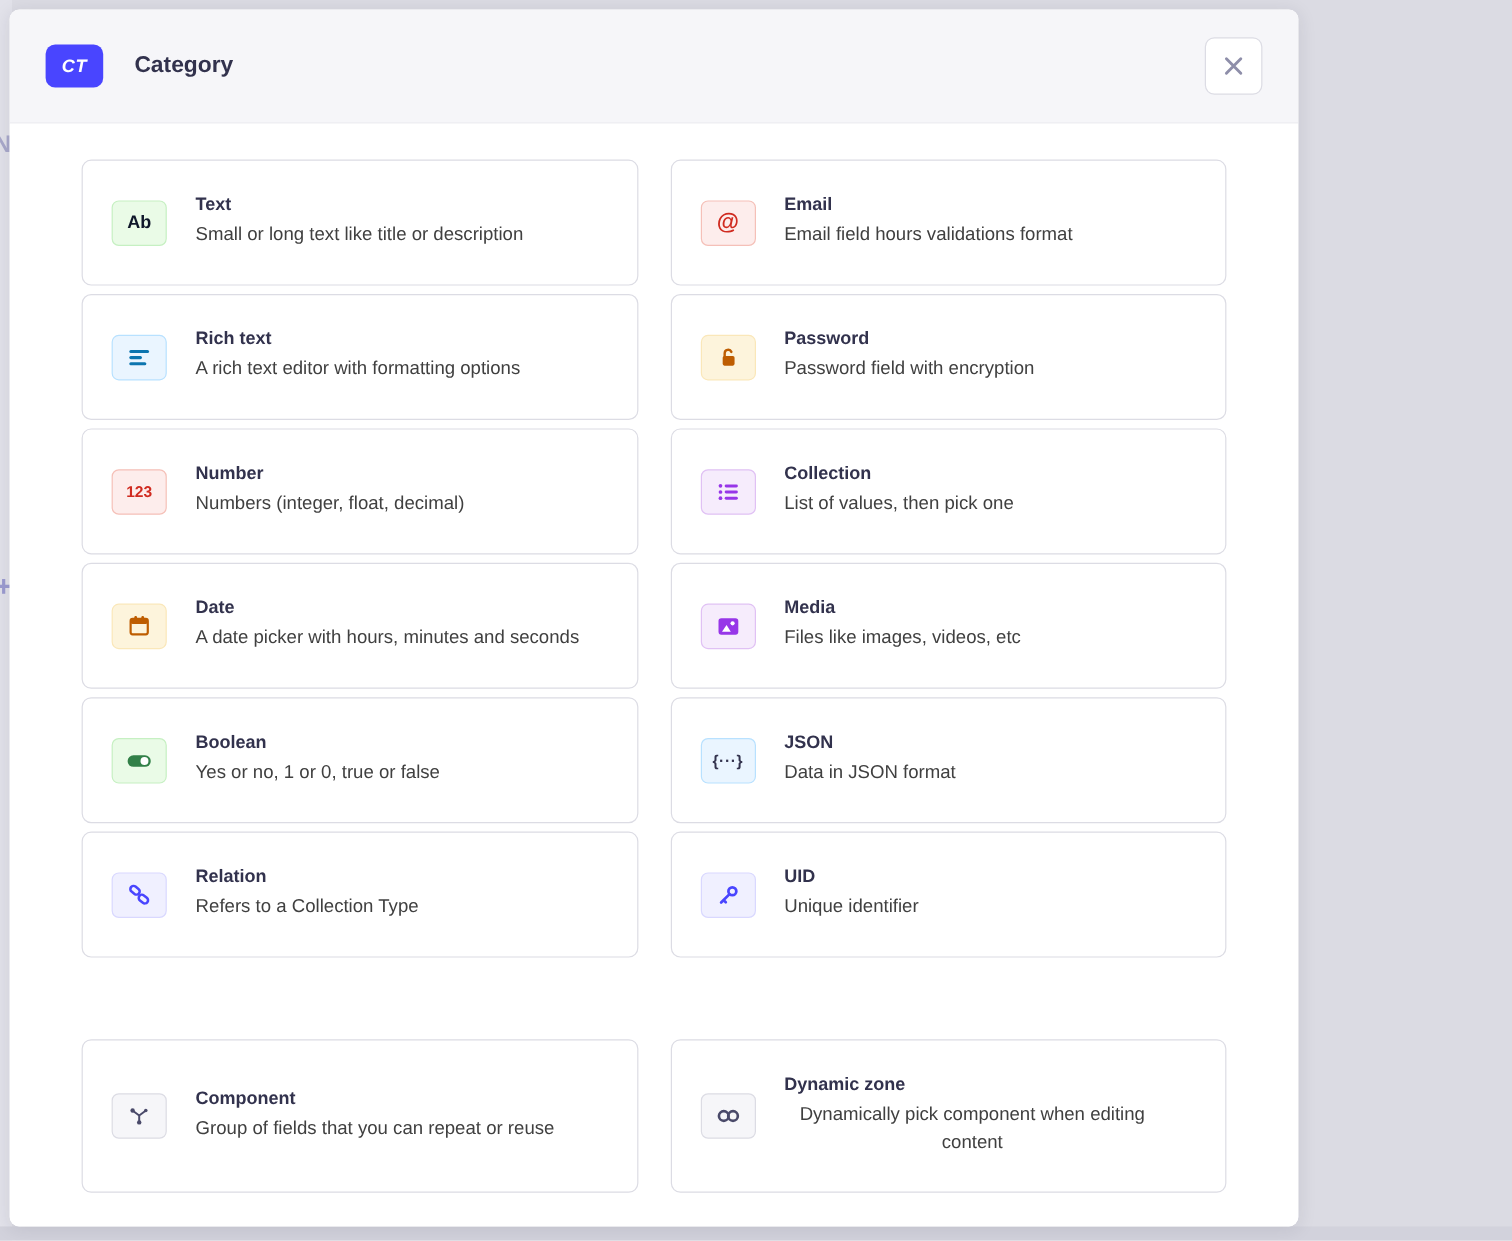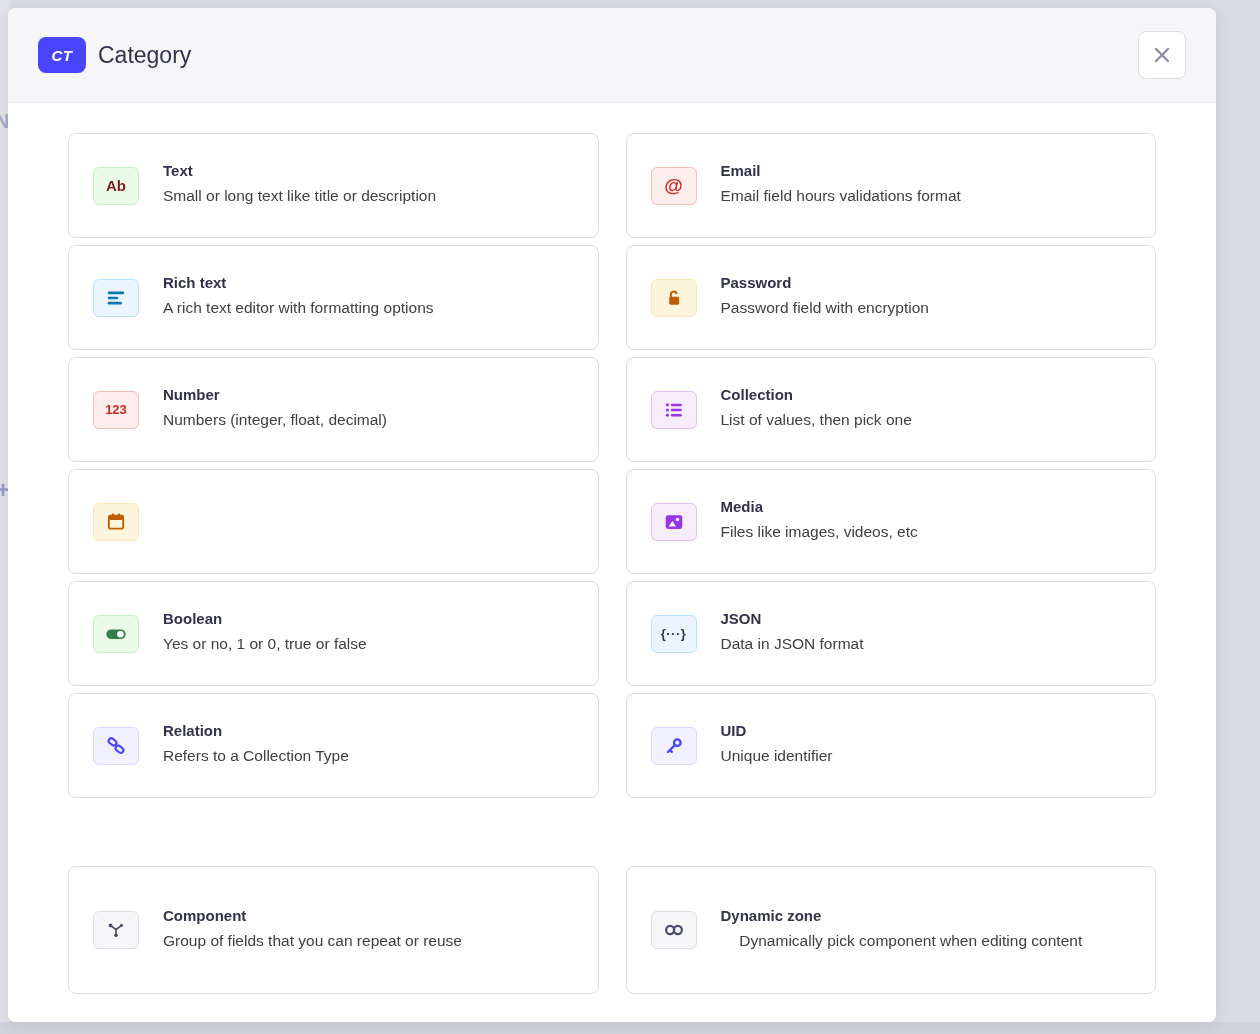--- a/index.html
+++ b/index.html
@@ -29,21 +29,21 @@
   .bottom-band {
     position: absolute;
     left: 0; bottom: 0;
     width: 100%; height: 12px;
     background: #d2d2dc;
   }
 
   .modal {
     position: absolute;
     left: 8px; top: 8px;
-    width: 1208px; height: 1014px;
+    width: 1074px; height: 1014px;
     background: #ffffff;
     border-radius: 8px;
     box-shadow: 0 2px 15px rgba(33,33,52,0.1);
     overflow: hidden;
     z-index: 1;
   }
 
   .modal-header {
     display: flex;
     align-items: center;
@@ -59,23 +59,23 @@
     width: 48px; height: 36px;
     border-radius: 8px;
     background: #4945ff;
     color: #ffffff;
     font-size: 15px;
     font-weight: bold;
     font-style: italic;
     letter-spacing: 0.5px;
   }
   .modal-title {
-    margin-left: 12px;
-    font-size: 23px;
-    font-weight: normal;
+    margin-left: 26px;
+    font-size: 19px;
+    font-weight: bold;
     color: #32324d;
   }
   .close-btn {
     margin-left: auto;
     width: 48px; height: 48px;
     display: flex;
     align-items: center;
     justify-content: center;
     background: #ffffff;
     border: 1px solid #dcdce4;
@@ -122,21 +122,21 @@
   }
   .iconbox.green  { background: #eafbe7; border-color: #c6f0c2; }
   .iconbox.red    { background: #fdedec; border-color: #f5c0b8; }
   .iconbox.blue   { background: #eaf5ff; border-color: #b8e1ff; }
   .iconbox.yellow { background: #fdf4dc; border-color: #fae7b9; }
   .iconbox.purple { background: #f6ecfc; border-color: #e0c1f4; }
   .iconbox.indigo { background: #f0f0ff; border-color: #d9d8ff; }
   .iconbox.neutral{ background: #f6f6f9; border-color: #dcdce4; }
 
   .icon-text { font-weight: bold; font-size: 15px; }
-  .icon-text.green { color: #7f1d1d; }
+  .icon-text.green { color: #0f172a; }
   .icon-text.red   { color: #d02b20; }
   .icon-text.red.small { font-size: 13px; }
   .icon-text.at    { font-size: 19px; }
   .icon-text.dark  { color: #32324d; font-size: 13px; letter-spacing: 0.5px; }
 
   .card-text {
     margin-left: 24px;
     display: flex;
     flex-direction: column;
     gap: 5px;
@@ -259,20 +259,24 @@
 
         <button class="card">
           <span class="iconbox yellow">
             <svg width="22" height="22" viewBox="0 0 24 24">
               <rect x="4.2" y="5.2" width="15.6" height="14" rx="1.8" fill="none" stroke="#be5d01" stroke-width="2"></rect>
               <rect x="4.2" y="5.2" width="15.6" height="4.6" rx="1.8" fill="#be5d01"></rect>
               <rect x="7.6" y="2.6" width="2.4" height="4" rx="1" fill="#be5d01"></rect>
               <rect x="14" y="2.6" width="2.4" height="4" rx="1" fill="#be5d01"></rect>
             </svg>
           </span>
+          <span class="card-text">
+            <span class="card-title">Date</span>
+            <span class="card-desc">A date picker with hours, minutes and seconds</span>
+          </span>
         </button>
 
         <button class="card">
           <span class="iconbox purple">
             <svg width="24" height="22" viewBox="0 0 24 24">
               <rect x="3" y="4.5" width="18" height="15" rx="2.6" fill="#9736e8"></rect>
               <circle cx="15.8" cy="9.2" r="1.9" fill="#ffffff"></circle>
               <path d="M6.2 16.8 L10.3 10.8 L14.2 16.8 Z" fill="#ffffff"></path>
             </svg>
           </span>

